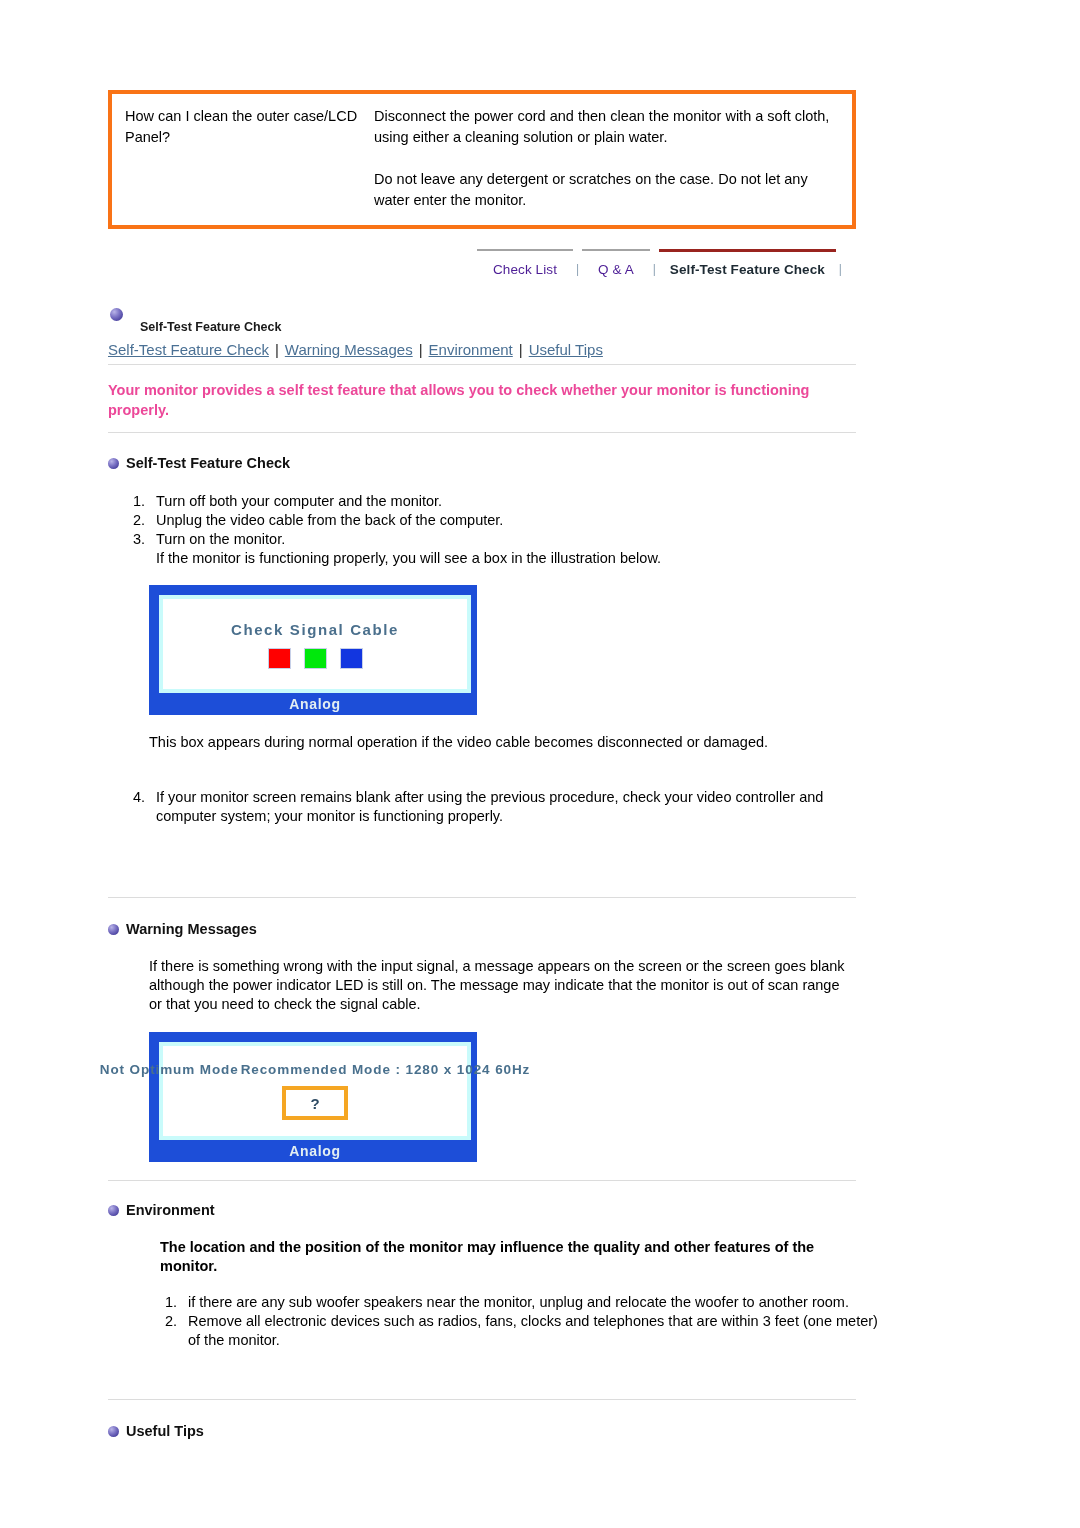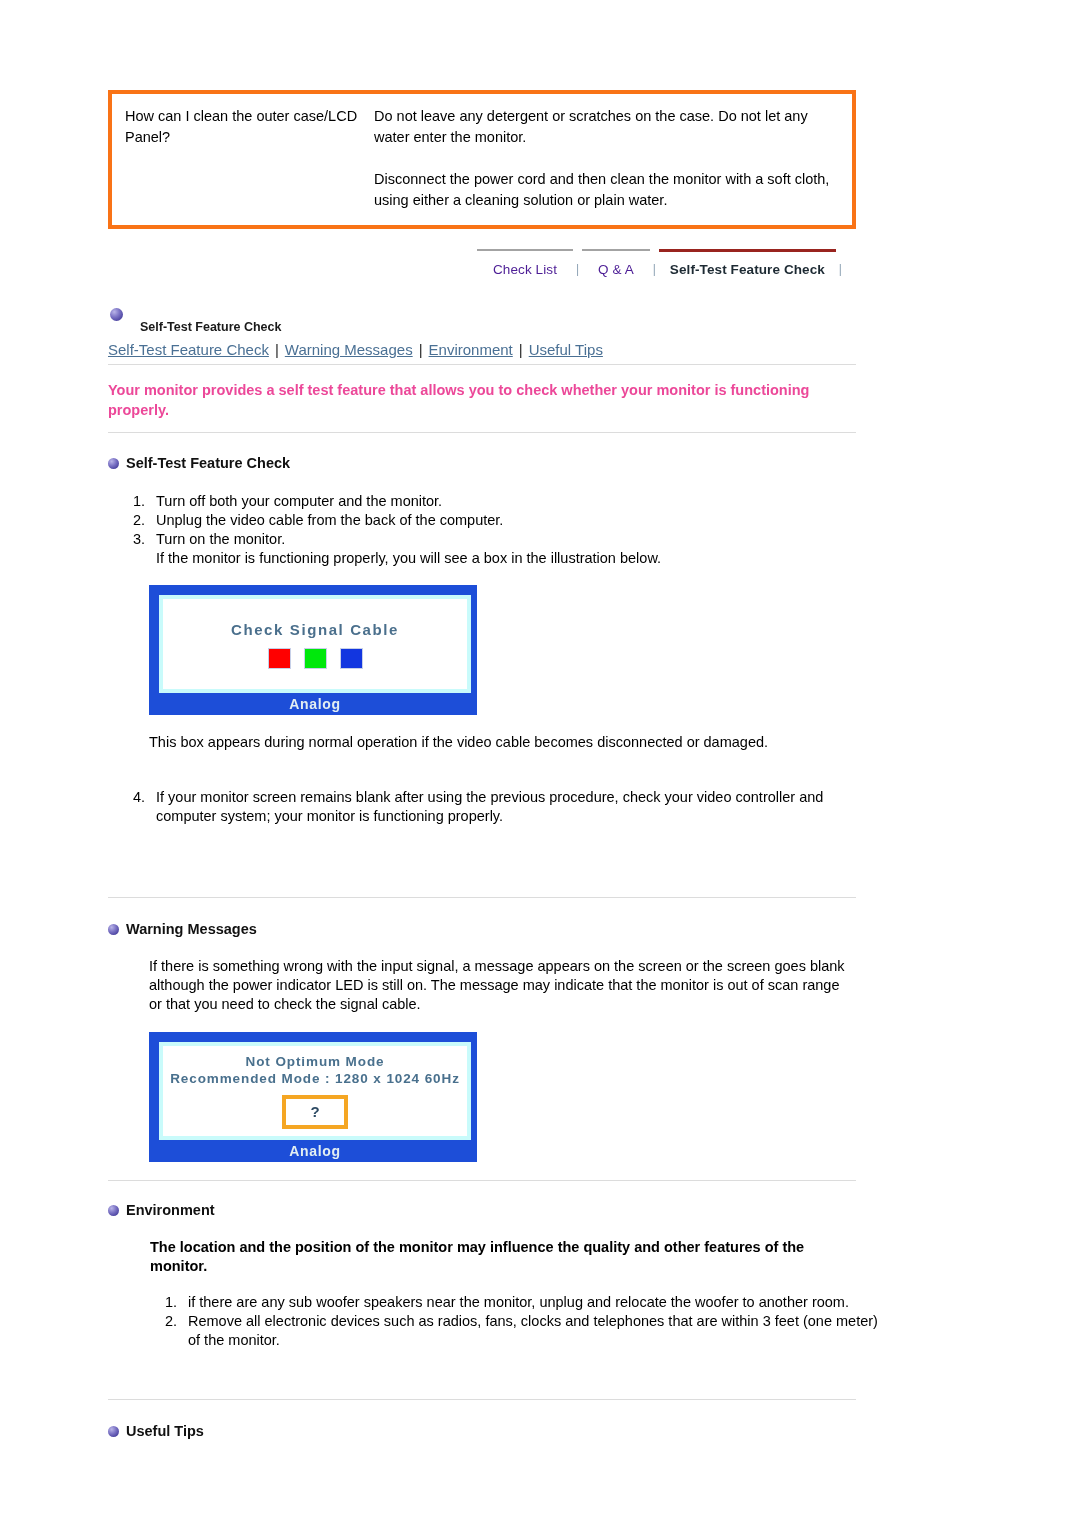--- a/index.html
+++ b/index.html
@@ -260,22 +260,22 @@
   }
 </style>
 </head>
 <body>
 
 <div class="page">
 
   <div class="faq-table">
     <div class="faq-q">How can I clean the outer case/LCD Panel?</div>
     <div class="faq-a">
+      <p>Disconnect the power cord and then clean the monitor with a soft cloth, using either a cleaning solution or plain water.</p>
       <p>Do not leave any detergent or scratches on the case. Do not let any water enter the monitor.</p>
-      <p>Disconnect the power cord and then clean the monitor with a soft cloth, using either a cleaning solution or plain water.</p>
     </div>
   </div>
 
   <div class="tabbar">
     <div class="tab inactive">Check List</div>
     <div class="tab-sep">|</div>
     <div class="tab inactive">Q &amp; A</div>
     <div class="tab-sep">|</div>
     <div class="tab active">Self-Test Feature Check</div>
     <div class="tab-sep">|</div>
@@ -344,37 +344,37 @@
 
   <div class="sec-head" style="top:921px;">
     <span class="orb sm"></span>
     <span>Warning Messages</span>
   </div>
 
   <div class="para" style="left:149px; top:957px; width:700px;">If there is something wrong with the input signal, a message appears on the screen or the screen goes blank although the power indicator LED is still on. The message may indicate that the monitor is out of scan range or that you need to check the signal cable.</div>
 
   <div class="monitor" style="left:149px; top:1032px; width:328px; height:130px;">
     <div class="monitor-screen" style="height:98px; gap:9px;">
-      <div style="display:flex; flex-direction:column; align-items:center; gap:2px;">
+      <div style="display:flex; flex-direction:row; align-items:center; gap:2px;">
         <div class="osd-line" style="font-size:13.5px;">Not Optimum Mode</div>
         <div class="osd-line" style="font-size:13.5px;">Recommended Mode : 1280 x 1024  60Hz</div>
       </div>
       <div class="qbox">?</div>
     </div>
     <div class="analog-band" style="font-size:14px; line-height:22px;">Analog</div>
   </div>
 
   <div class="hr" style="top:1180px;"></div>
 
   <div class="sec-head" style="top:1202px;">
     <span class="orb sm"></span>
     <span>Environment</span>
   </div>
 
-  <div class="para" style="left:150px; top:1238px; width:680px; font-weight:bold;">The location and the position of the monitor may influence the quality and other features of the monitor.</div>
+  <div class="para" style="left:160px; top:1238px; width:680px; font-weight:bold;">The location and the position of the monitor may influence the quality and other features of the monitor.</div>
 
   <div class="olist" style="top:1293px; left:150px;">
     <div class="olitem">
       <span class="olnum">1.</span>
       <span class="oltext">if there are any sub woofer speakers near the monitor, unplug and relocate the woofer to another room.</span>
     </div>
     <div class="olitem">
       <span class="olnum">2.</span>
       <span class="oltext">Remove all electronic devices such as radios, fans, clocks and telephones that are within 3 feet (one meter) of the monitor.</span>
     </div>

